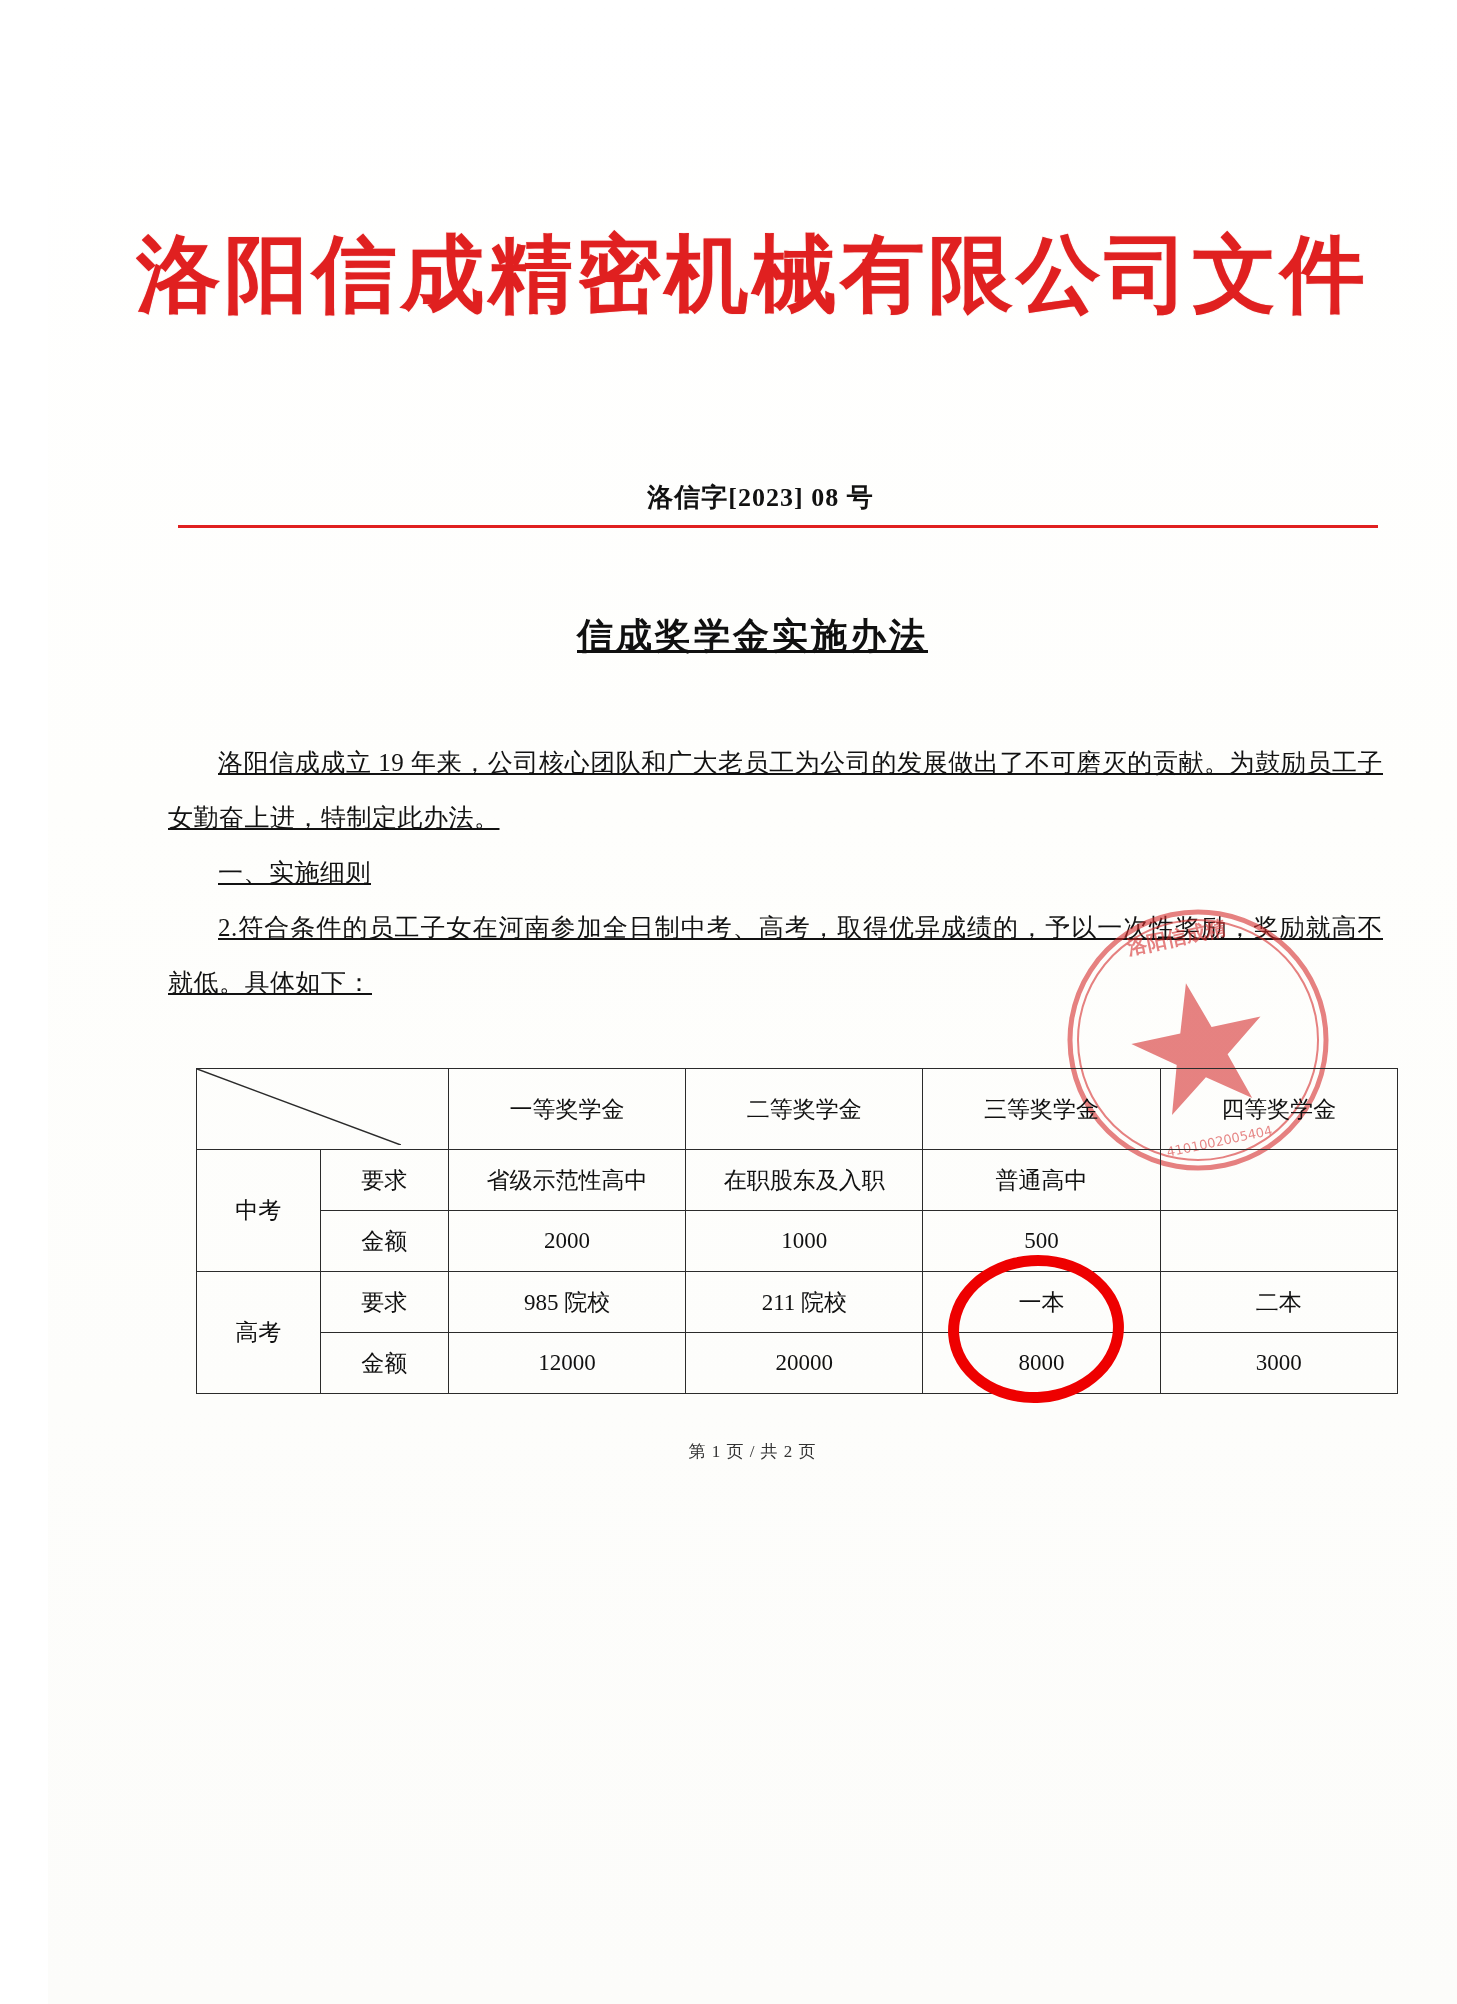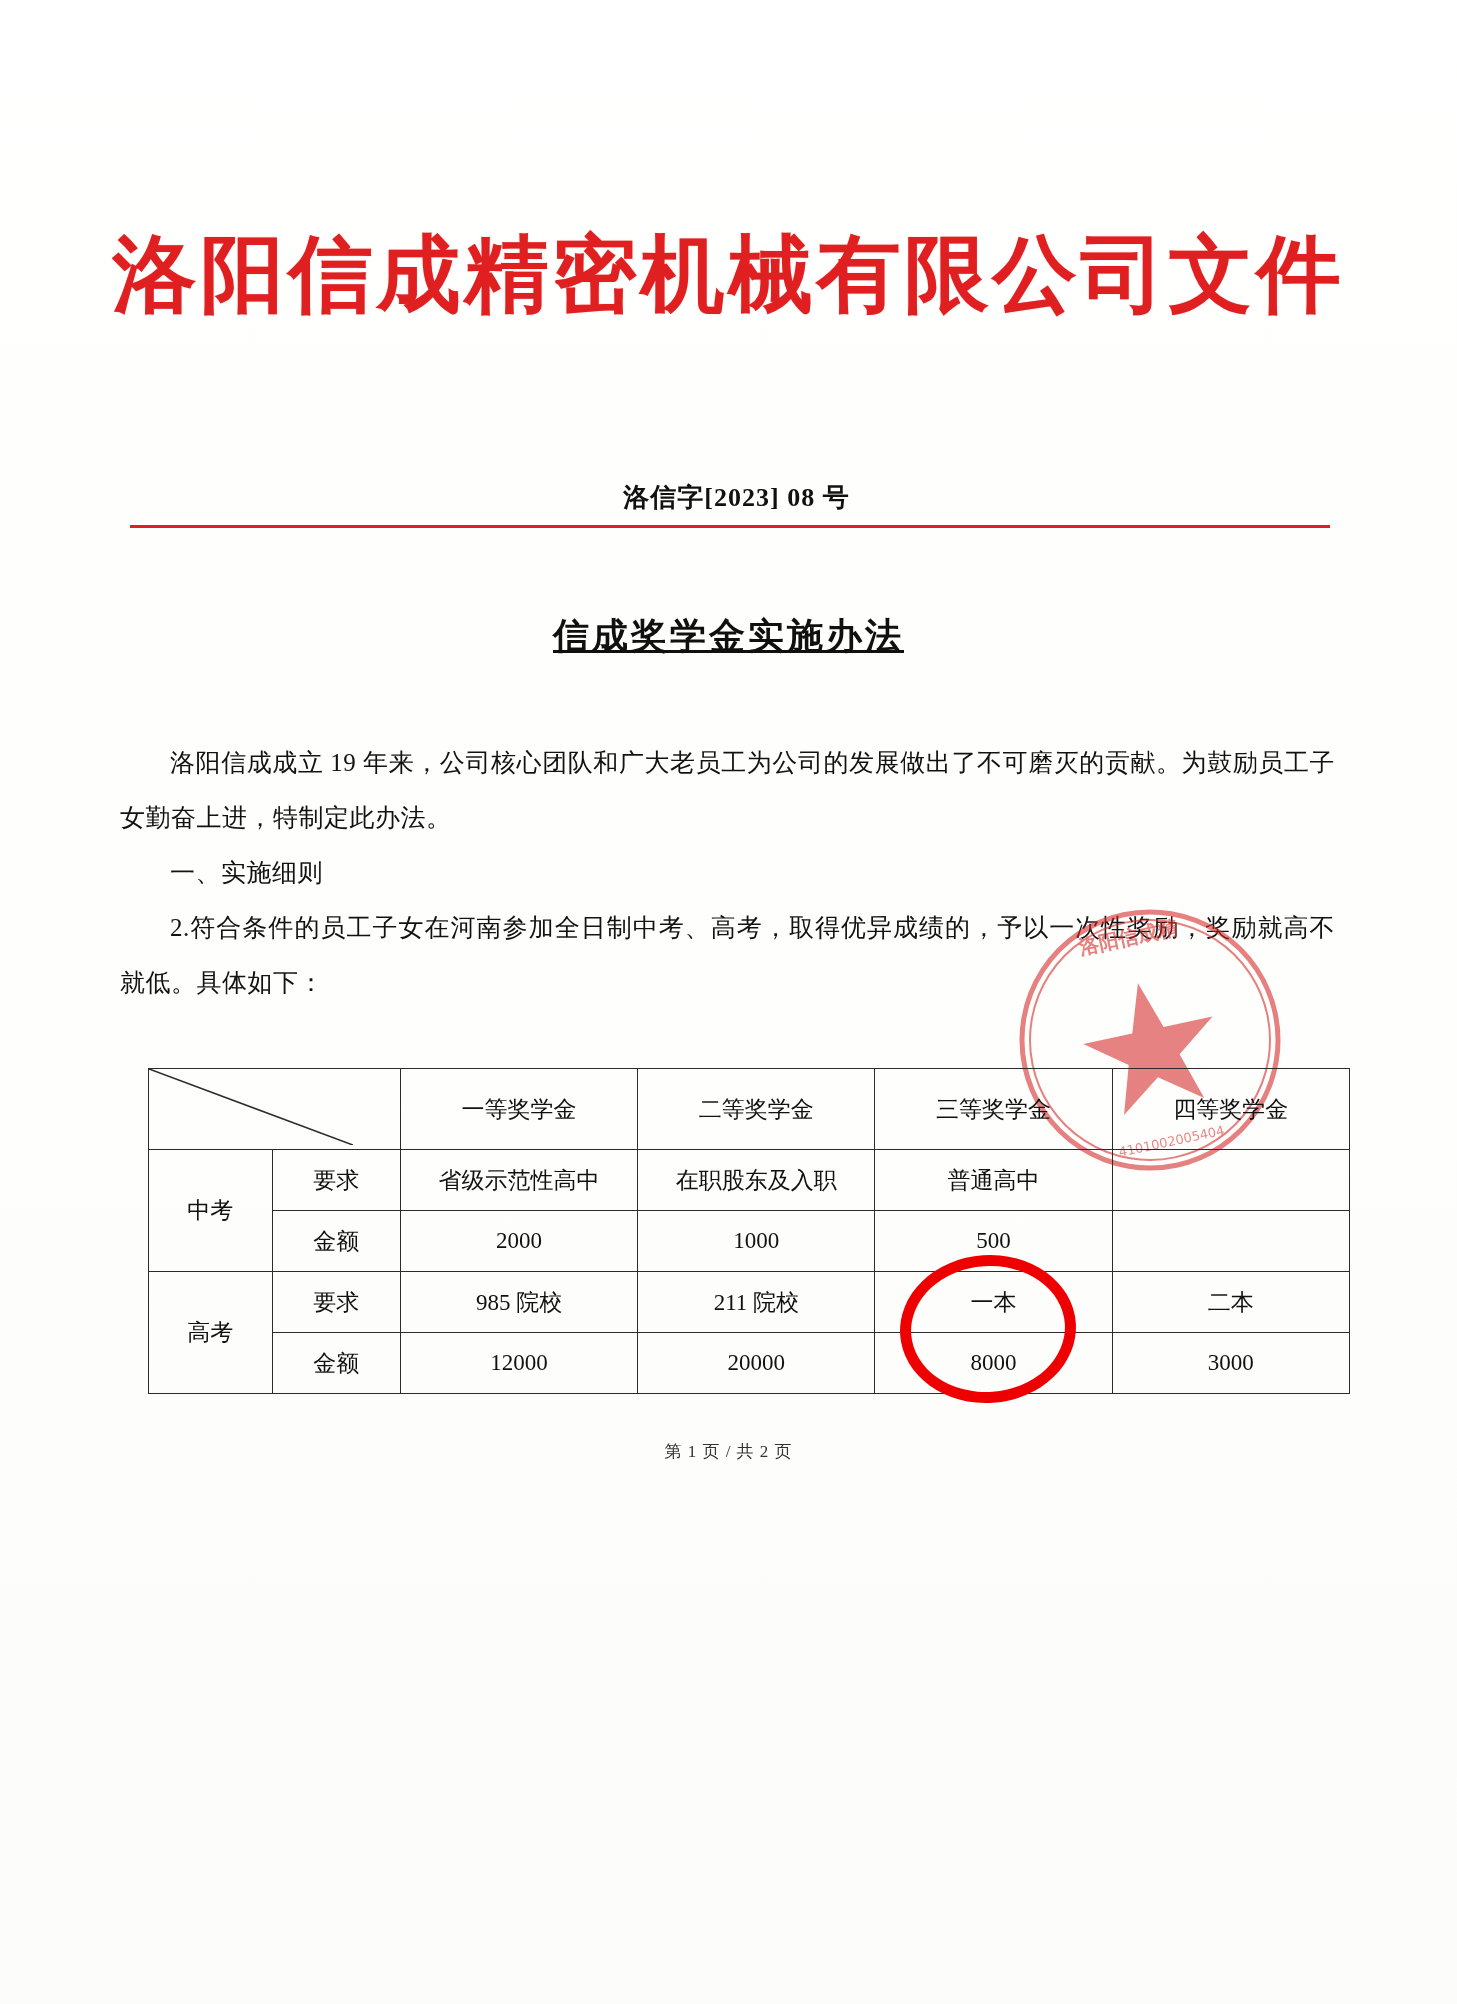--- a/index.html
+++ b/index.html
@@ -13,20 +13,21 @@
     height: 2004px;
     font-family: "Liberation Serif", "DejaVu Serif", serif;
     color: #1a1a1a;
     position: relative;
     overflow: hidden;
   }
   .page {
     position: absolute;
     inset: 0;
     background: #fef9c3;
+    margin-left: 48px;
   }
   
   .paper-tint {
     position: absolute;
     inset: 0;
     background: linear-gradient(180deg, #ffffff 0%, #fefefc 40%, #fcfcfa 100%);
     pointer-events: none;
   }
 
   .doc-title {
@@ -80,20 +81,21 @@
 
   .body-text {
     position: absolute;
     top: 735px;
     left: 120px;
     width: 1215px;
     font-size: 25px;
     line-height: 55px;
     color: #121212;
     letter-spacing: 0.5px;
+    text-decoration: underline;
   }
   .body-text p {
     margin: 0;
     text-align: justify;
   }
   .indent2 { text-indent: 2em; }
 
   table.award-table {
     position: absolute;
     top: 1068px;

